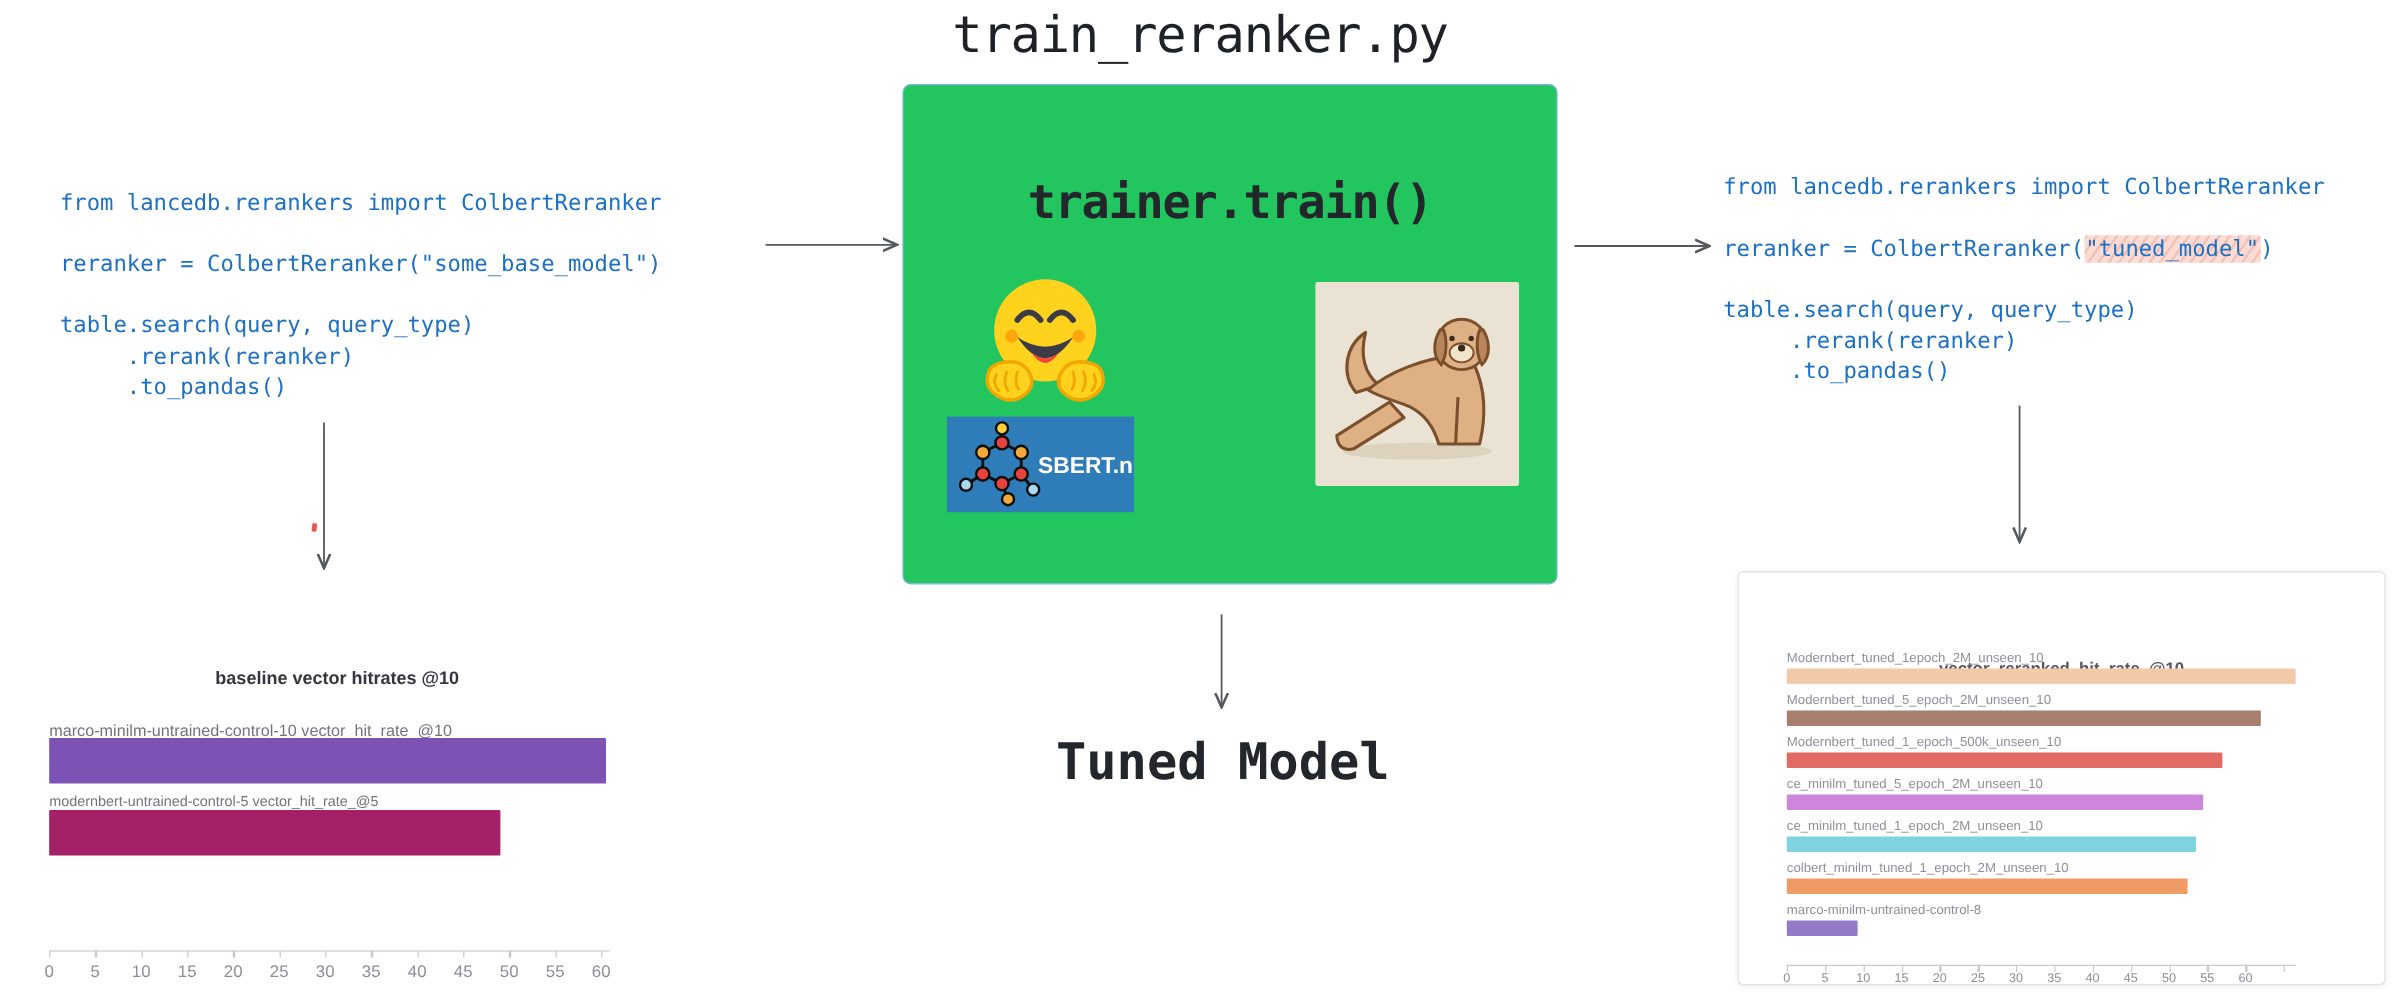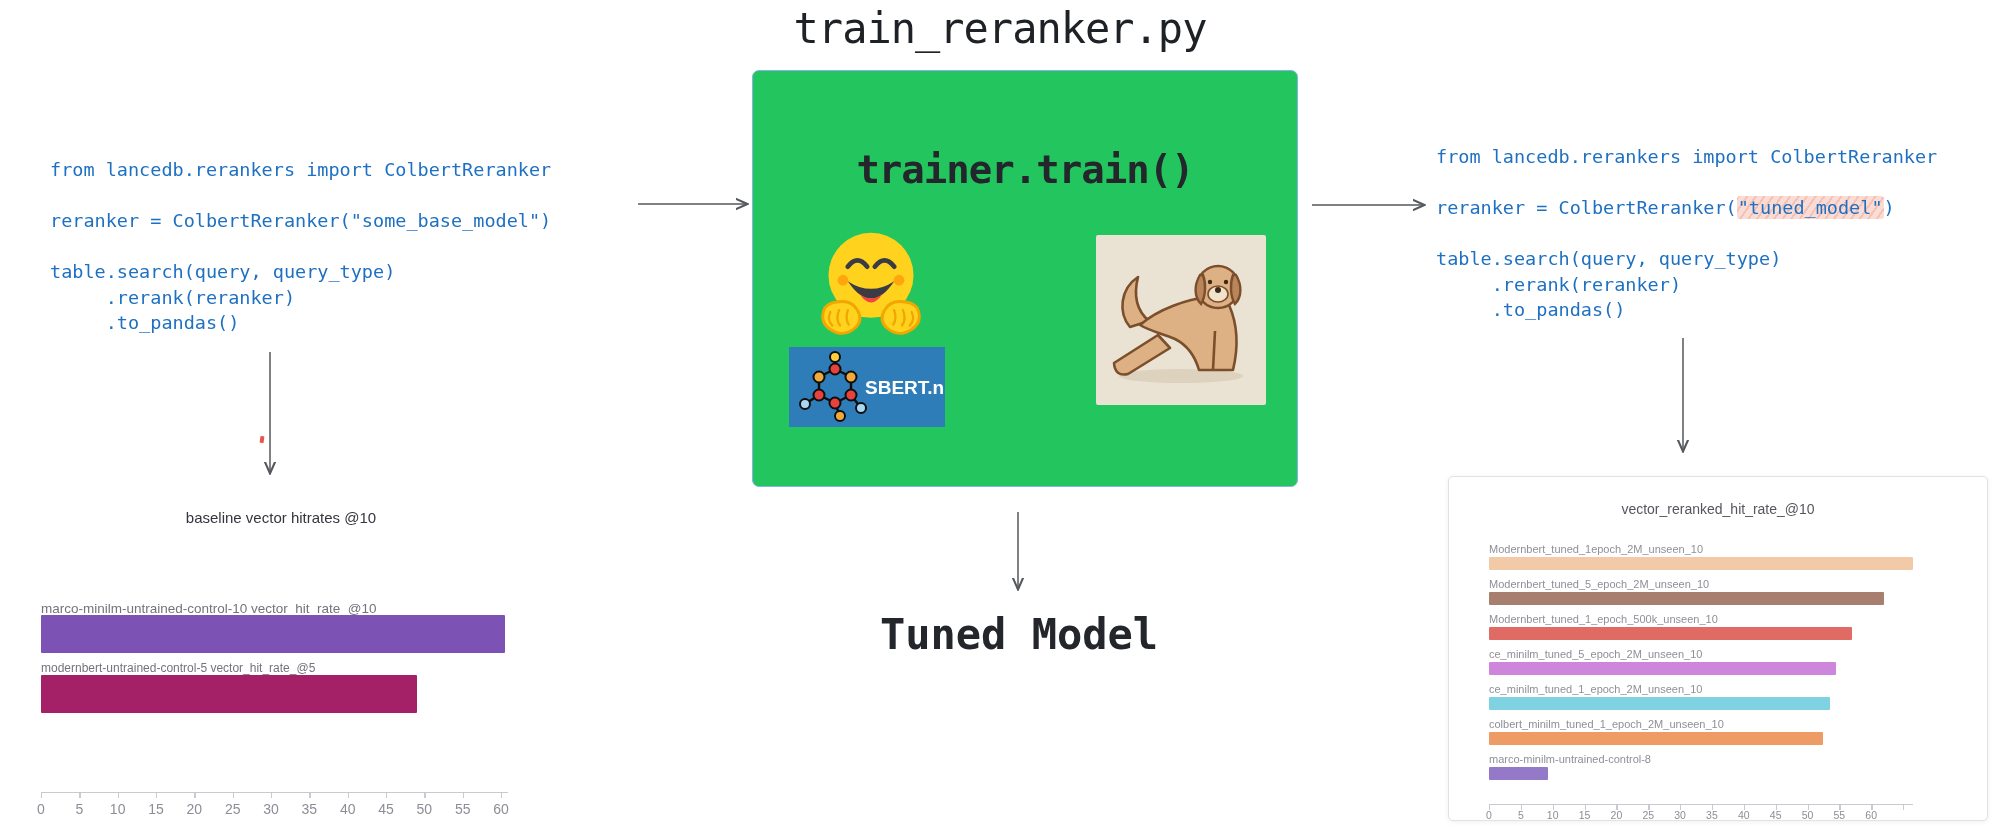--- a/index.html
+++ b/index.html
@@ -50,21 +50,21 @@
     background:#e23b2e; opacity:.85; border-radius:1px; transform:rotate(8deg);
   }
 
   
   .chart { position:absolute; }
   .chart-card {
     background:#ffffff; border:1px solid #e1e1e6; border-radius:5px;
     box-shadow:0 1px 5px rgba(40,40,60,.07);
   }
   .chart-title {
-    position:absolute; text-align:center; font-weight:400; white-space:nowrap;
+    position:absolute; text-align:center; font-weight:700; white-space:nowrap;margin-top:48px;
   }
   .bar-label { position:absolute; white-space:nowrap; }
   .bar { position:absolute; border-radius:1px; }
   .axis-line { position:absolute; height:1.4px; background:#c9c9d2; }
   .axis-tick { position:absolute; width:1.4px; height:6px; background:#c9c9d2; }
   .tick-label { position:absolute; transform:translateX(-50%); color:#8d8d97; }
 </style>
 </head>
 <body>
 

